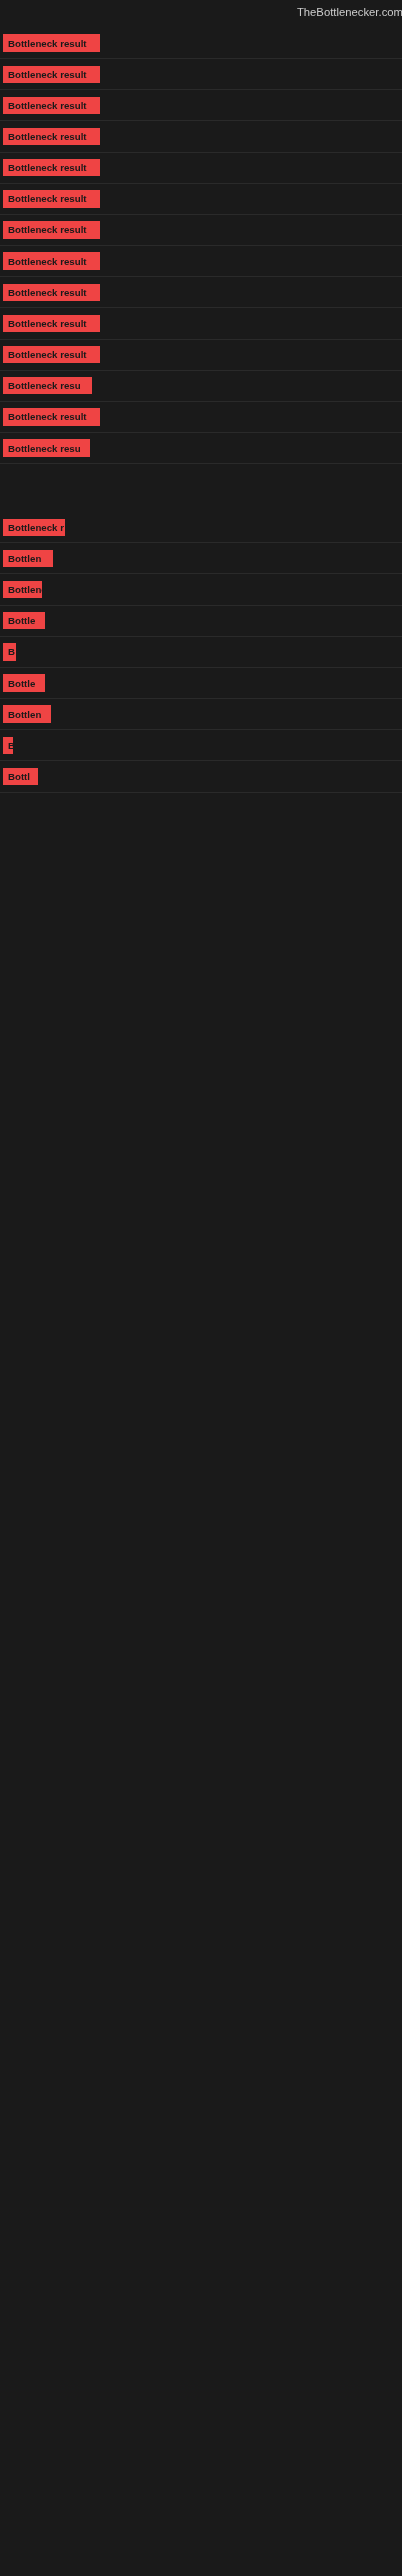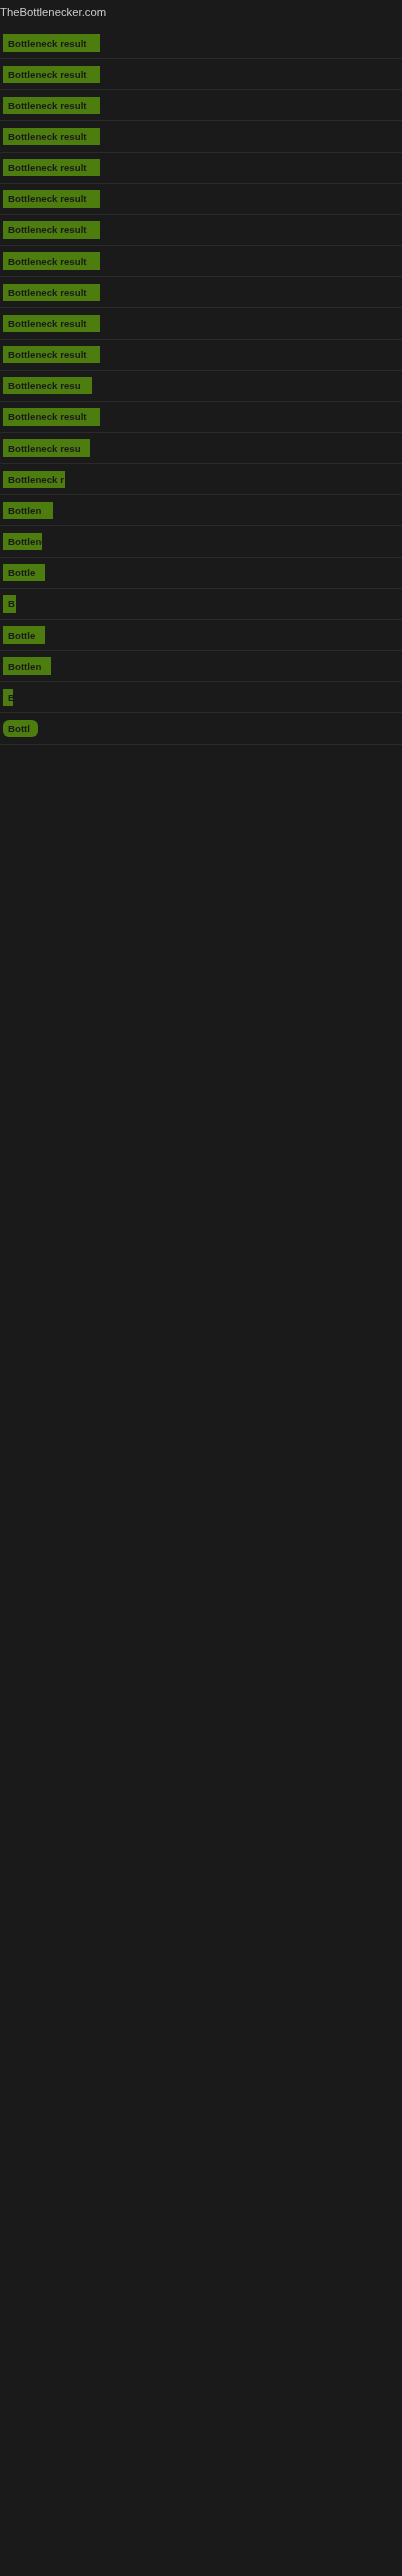--- a/index.html
+++ b/index.html
@@ -10,36 +10,36 @@
 
     body {
       width: 403px;
       min-height: 2576px;
       background-color: #1a1a1a;
       font-family: Arial, sans-serif;
       position: relative;
     }
 
     .site-title {
-      text-align: left;
+      text-align: right;
       color: #cccccc;
       font-size: 11.3px;
       padding: 6.4px 0;
       background-color: #1a1a1a;
     }
 
     .bottleneck-item {
       display: flex;
       align-items: center;
       padding: 6.4px 3.2px;
       border-bottom: 0.8px solid #2a2a2a;
     }
 
     .bottleneck-badge {
-      background-color: #4d7c0f;
+      background-color: #ef4444;
       color: #1a1a1a;
       font-size: 9.7px;
       font-weight: bold;
       padding: 3.2px 4.8px;
       white-space: nowrap;
       overflow: hidden;
       display: inline-block;
       flex-shrink: 0;
     }
 
@@ -89,21 +89,21 @@
     <div class="bottleneck-item">
       <span class="bottleneck-badge" style="max-width: 89px; width: 89px;">Bottleneck resu</span>
     </div>
     <div class="bottleneck-item">
       <span class="bottleneck-badge" style="max-width: 97px; width: 97px;">Bottleneck result</span>
     </div>
     <div class="bottleneck-item">
       <span class="bottleneck-badge" style="max-width: 87px; width: 87px;">Bottleneck resu</span>
     </div>
     <div class="bottleneck-item">
-      <span class="bottleneck-badge" style="max-width: 71px; width: 62px;">Bottleneck r</span>
+      <span class="bottleneck-badge" style="max-width: 71px; width: 62px; margin-top: 48px;">Bottleneck r</span>
     </div>
     <div class="bottleneck-item">
       <span class="bottleneck-badge" style="max-width: 50px; width: 50px;">Bottlen</span>
     </div>
     <div class="bottleneck-item">
       <span class="bottleneck-badge" style="max-width: 61px; width: 39px;">Bottleneck</span>
     </div>
     <div class="bottleneck-item">
       <span class="bottleneck-badge" style="max-width: 42px; width: 42px;">Bottle</span>
     </div>
@@ -113,16 +113,16 @@
     <div class="bottleneck-item">
       <span class="bottleneck-badge" style="max-width: 42px; width: 42px;">Bottle</span>
     </div>
     <div class="bottleneck-item">
       <span class="bottleneck-badge" style="max-width: 48px; width: 48px;">Bottlen</span>
     </div>
     <div class="bottleneck-item">
       <span class="bottleneck-badge" style="max-width: 9.7px; width: 9.7px;">B</span>
     </div>
     <div class="bottleneck-item">
-      <span class="bottleneck-badge" style="max-width: 35px; width: 35px; border-radius: 6px;">Bottl</span>
+      <span class="bottleneck-badge" style="max-width: 35px; width: 35px;">Bottl</span>
     </div>
   </div>
 
 
 </body></html>

